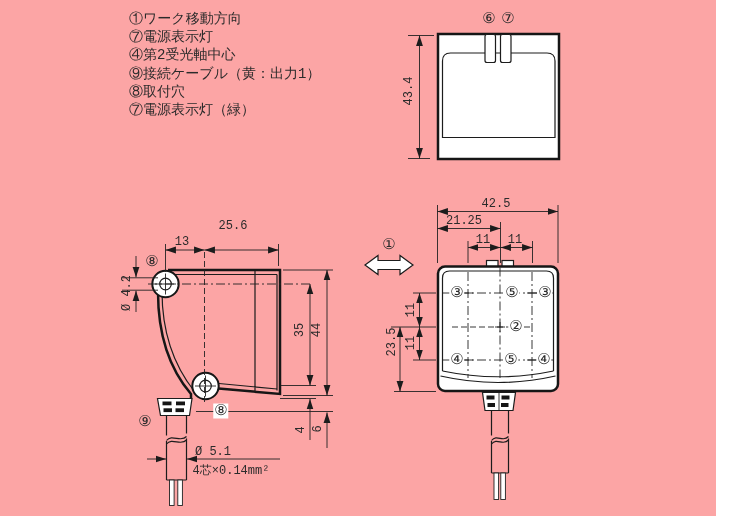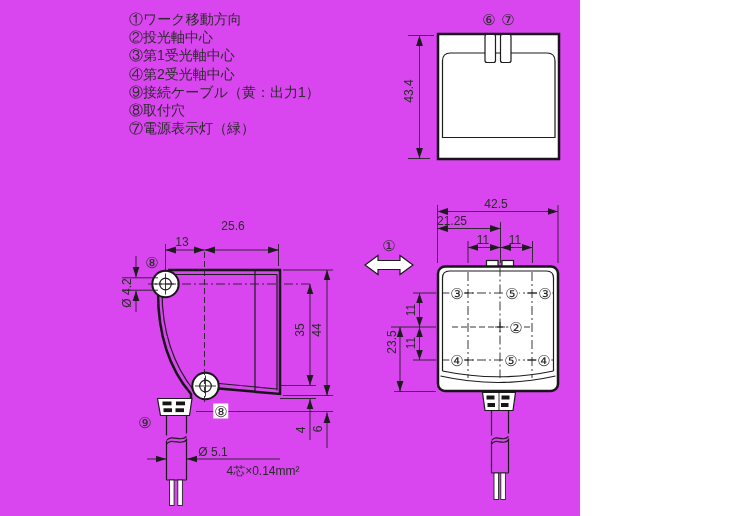--- a/index.html
+++ b/index.html
@@ -1,17 +1,17 @@
 <!DOCTYPE html>
 <html><head>
 <meta charset="utf-8">
 <style>
   html,body{margin:0;padding:0;background:#fff;}
-  #canvas{position:relative;width:580px;height:516px;background:#d946ef;overflow:hidden;
-          font-family:Liberation Sans, sans-serif;color:#2b2b2b;}
+  #canvas{position:relative;width:716px;height:516px;background:#fca5a5;overflow:hidden;
+          font-family:Liberation Mono, monospace;color:#2b2b2b;}
   svg{position:absolute;left:0;top:0;}
   .thick{stroke:#161616;stroke-width:2.5;stroke-linejoin:miter;}
   .thickc{stroke:#161616;stroke-width:2;}
   .mid{stroke:#1c1c1c;stroke-width:1.2;}
   .thin{stroke:#222;stroke-width:0.9;}
   .dim{stroke:#222;stroke-width:0.9;}
   .dd{stroke:#222;stroke-width:0.9;stroke-dasharray:9 3 2 3;}
   .dsh{stroke:#222;stroke-width:0.9;stroke-dasharray:6 3;}
   .t{position:absolute;font-size:12px;line-height:1;white-space:nowrap;transform:translate(-50%,-50%);}
   .rot{transform:translate(-50%,-50%) rotate(-90deg);}
@@ -119,22 +119,21 @@
       <line x1="419.5" y1="293" x2="419.5" y2="327" class="dim" marker-start="url(#ah)" marker-end="url(#ah)"></line>
       <line x1="419.5" y1="327" x2="419.5" y2="360" class="dim" marker-start="url(#ah)" marker-end="url(#ah)"></line>
       <line x1="400" y1="327" x2="400" y2="391.5" class="dim" marker-start="url(#ah)" marker-end="url(#ah)"></line>
 
       <path d="M365,265 L378,255.5 V260.5 H400 V255.5 L413,265 L400,274.5 V269.5 H378 V274.5 Z" class="mid" fill="#fff"></path>
     </g>
   </svg>
 
   <div id="legend">
     <div>①ワーク移動方向</div>
-    <div>②投光軸中心</div>
-    <div>③第1受光軸中心</div>
+    <div>⑦電源表示灯</div>
     <div>④第2受光軸中心</div>
     <div>⑨接続ケーブル（黄：出力1）</div>
     <div>⑧取付穴</div>
     <div>⑦電源表示灯（緑）</div>
   </div>
 
   <span class="c" style="left:489px;top:19px;">⑥</span>
   <span class="c" style="left:508px;top:19px;">⑦</span>
   <span class="t rot" style="left:409px;top:91px;">43.4</span>
 
@@ -142,24 +141,24 @@
   <span class="t" style="left:182px;top:242px;">13</span>
   <span class="t" style="left:233px;top:226px;">25.6</span>
   <span class="t rot" style="left:127px;top:293px;">Ø 4.2</span>
   <span class="t rot" style="left:300px;top:330px;">35</span>
   <span class="t rot" style="left:317px;top:330px;">44</span>
   <span class="c wbg" style="left:221px;top:411px;">⑧</span>
   <span class="c" style="left:145px;top:422px;">⑨</span>
   <span class="t rot" style="left:301px;top:430px;">4</span>
   <span class="t rot" style="left:318px;top:429px;">6</span>
   <span class="t" style="left:213px;top:452px;text-align:center;">Ø 5.1</span>
-  <span class="t" style="left:231px;top:471px;margin-left:32px;">4芯×0.14mm²</span>
+  <span class="t" style="left:231px;top:471px;">4芯×0.14mm²</span>
 
   <span class="t" style="left:496px;top:204px;">42.5</span>
-  <span class="t" style="left:452px;top:221px;">21.25</span>
+  <span class="t" style="left:464px;top:221px;">21.25</span>
   <span class="t" style="left:483px;top:240px;">11</span>
   <span class="t" style="left:515px;top:240px;">11</span>
   <span class="c" style="left:389px;top:245px;">①</span>
   <span class="t rot" style="left:411px;top:310px;">11</span>
   <span class="t rot" style="left:411px;top:343px;">11</span>
   <span class="t rot" style="left:392px;top:342px;">23.5</span>
   <span class="c wbg" style="left:457px;top:293px;">③</span>
   <span class="c wbg" style="left:512px;top:293px;">⑤</span>
   <span class="c wbg" style="left:545px;top:293px;">③</span>
   <span class="c wbg" style="left:516px;top:327px;">②</span>

